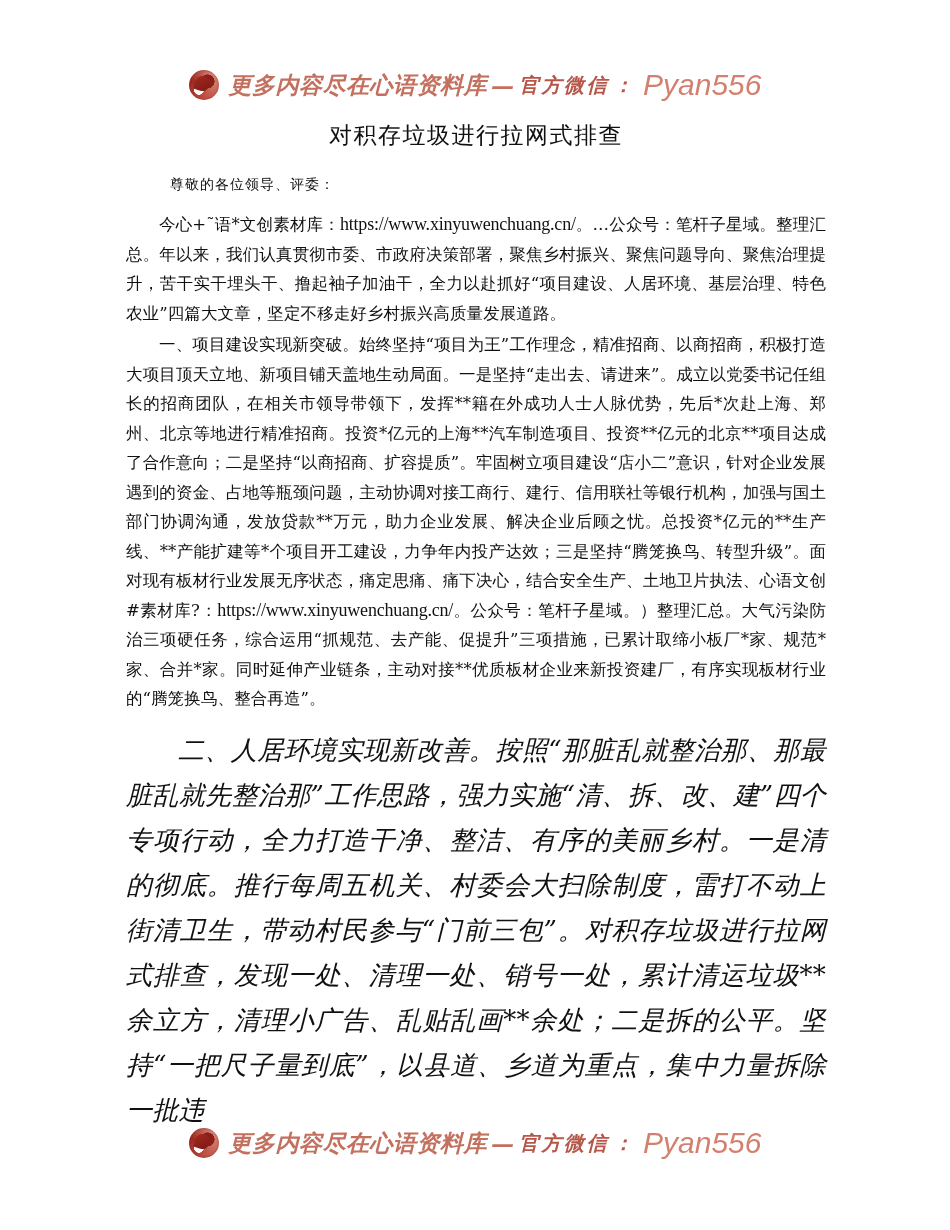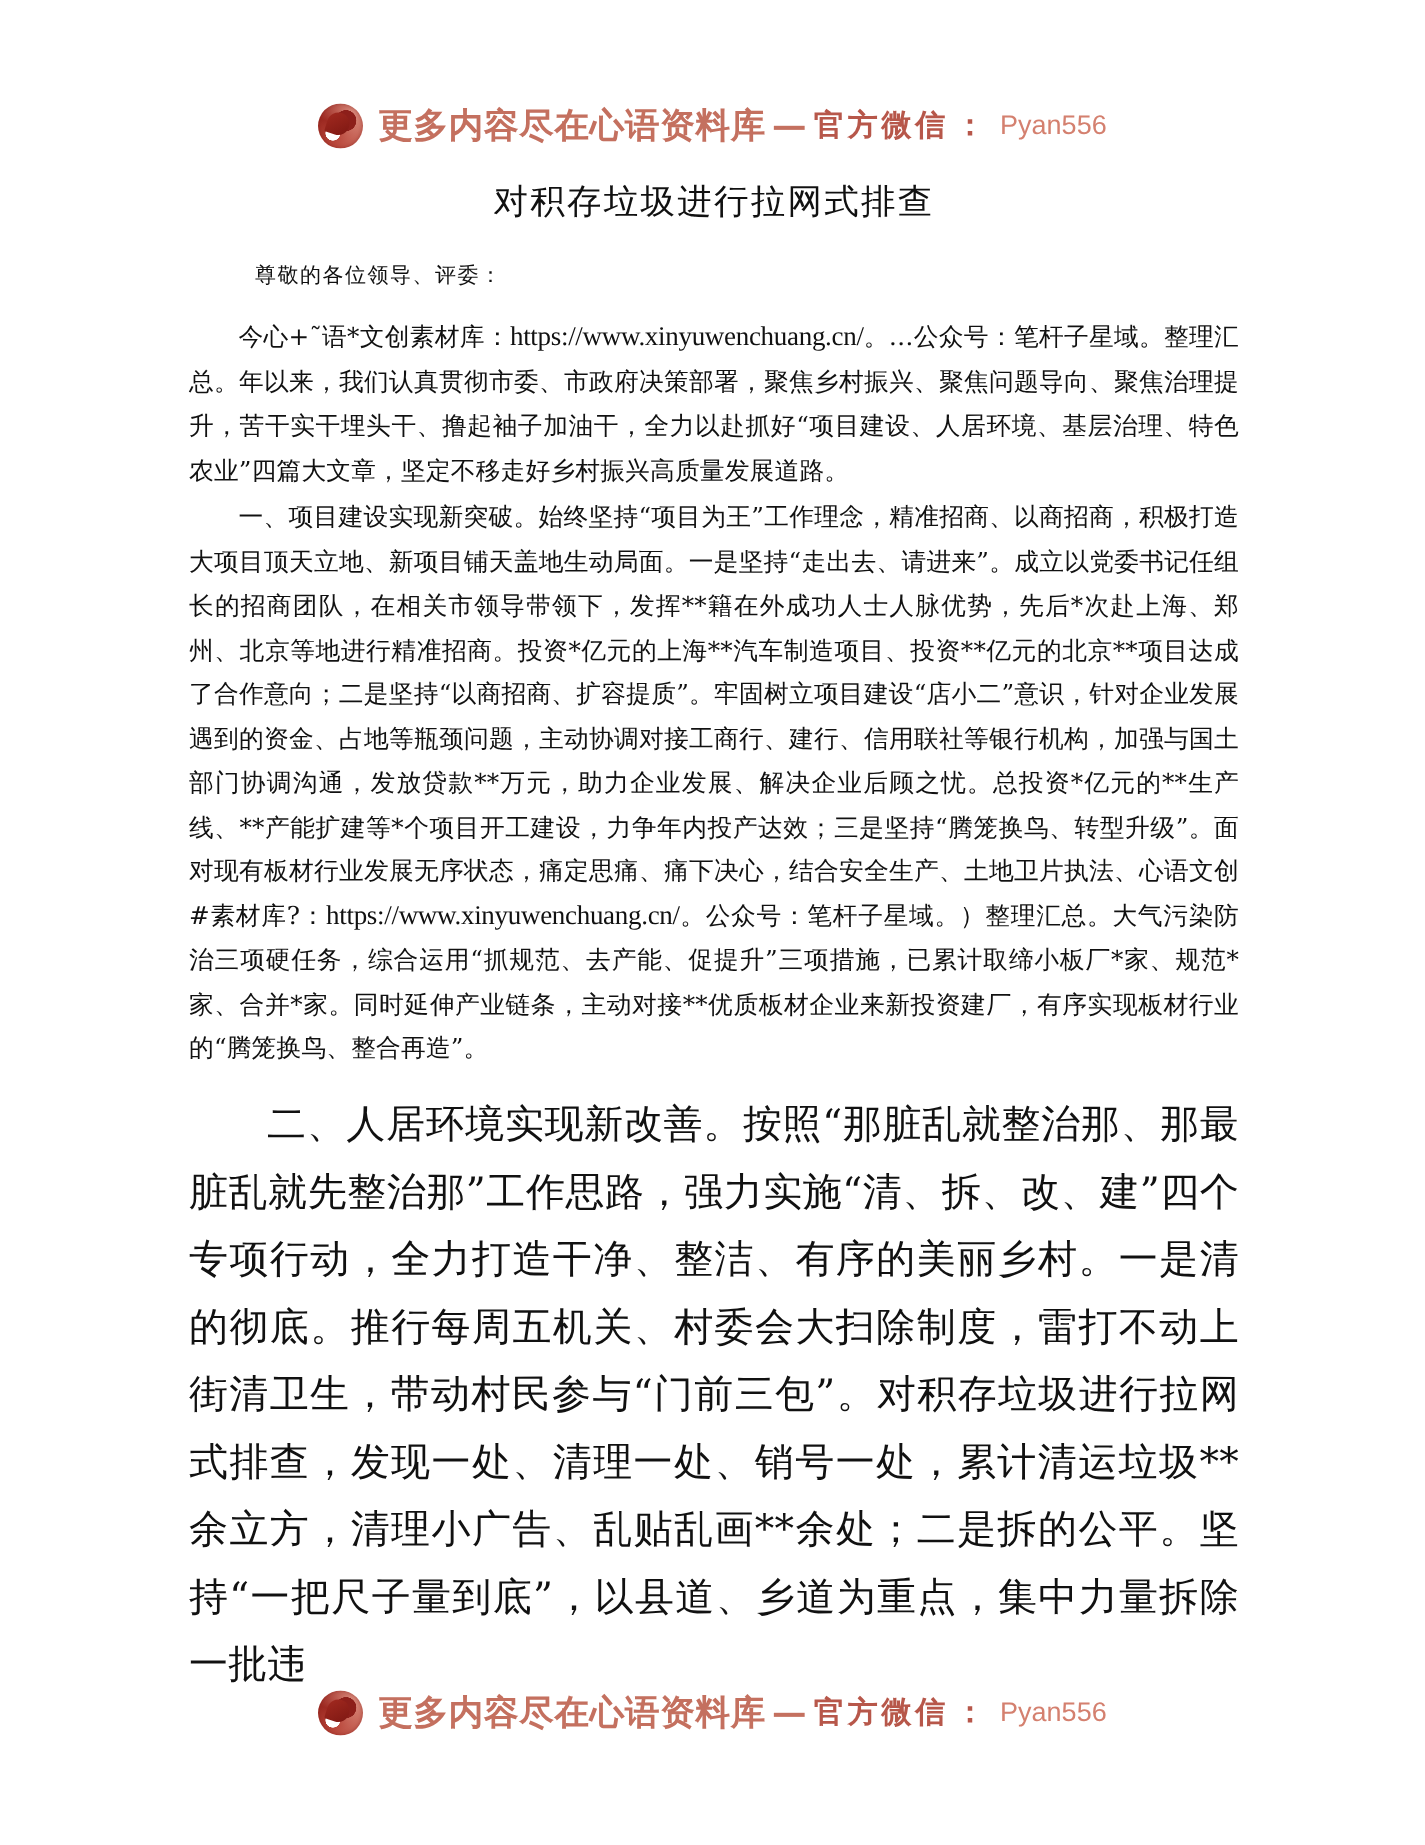--- a/index.html
+++ b/index.html
@@ -23,20 +23,21 @@
   
   .watermark {
     position: absolute;
     left: 0;
     width: 950px;
     display: flex;
     align-items: center;
     justify-content: center;
     gap: 4px;
     white-space: nowrap;
+    font-style: italic;
   }
   .watermark.top  { top: 68px; }
   .watermark.bottom { top: 1126px; }
 
   .wm-logo {
     width: 30px;
     height: 30px;
     border-radius: 50%;
     background:
       radial-gradient(circle at 62% 38%, #8d1f1a 0%, #8d1f1a 26%, rgba(141,31,26,0) 27%),
@@ -82,21 +83,21 @@
   }
   .wm-colon {
     font-family: "DejaVu Serif", "Liberation Serif", serif;
     font-size: 20px;
     font-weight: 700;
     color: #b7574a;
     letter-spacing: 0px;
   }
   .wm-code {
     font-family: "Liberation Sans", "DejaVu Sans", sans-serif;
-    font-size: 18px;
+    font-size: 30px;
     font-weight: 400;
     color: #d4806f;
     padding-left: 6px;
     letter-spacing: 0px;
   }
 
   
   .doc {
     position: absolute;
     left: 126px;
@@ -141,20 +142,21 @@
   p.body-lg {
     font-family: "DejaVu Serif", "Liberation Serif", serif;
     font-size: 26px;
     line-height: 45px;
     text-align: justify;
     text-justify: inter-ideograph;
     text-indent: 52px;
     margin: 14px 0 0 0;
     letter-spacing: 0.2px;
     color: #111;
+    font-style: italic;
   }
 
   .mono {
     font-family: Liberation Serif, serif;
     font-size: 18px;
     letter-spacing: -0.2px;
   }
 </style>
 </head>
 <body>

